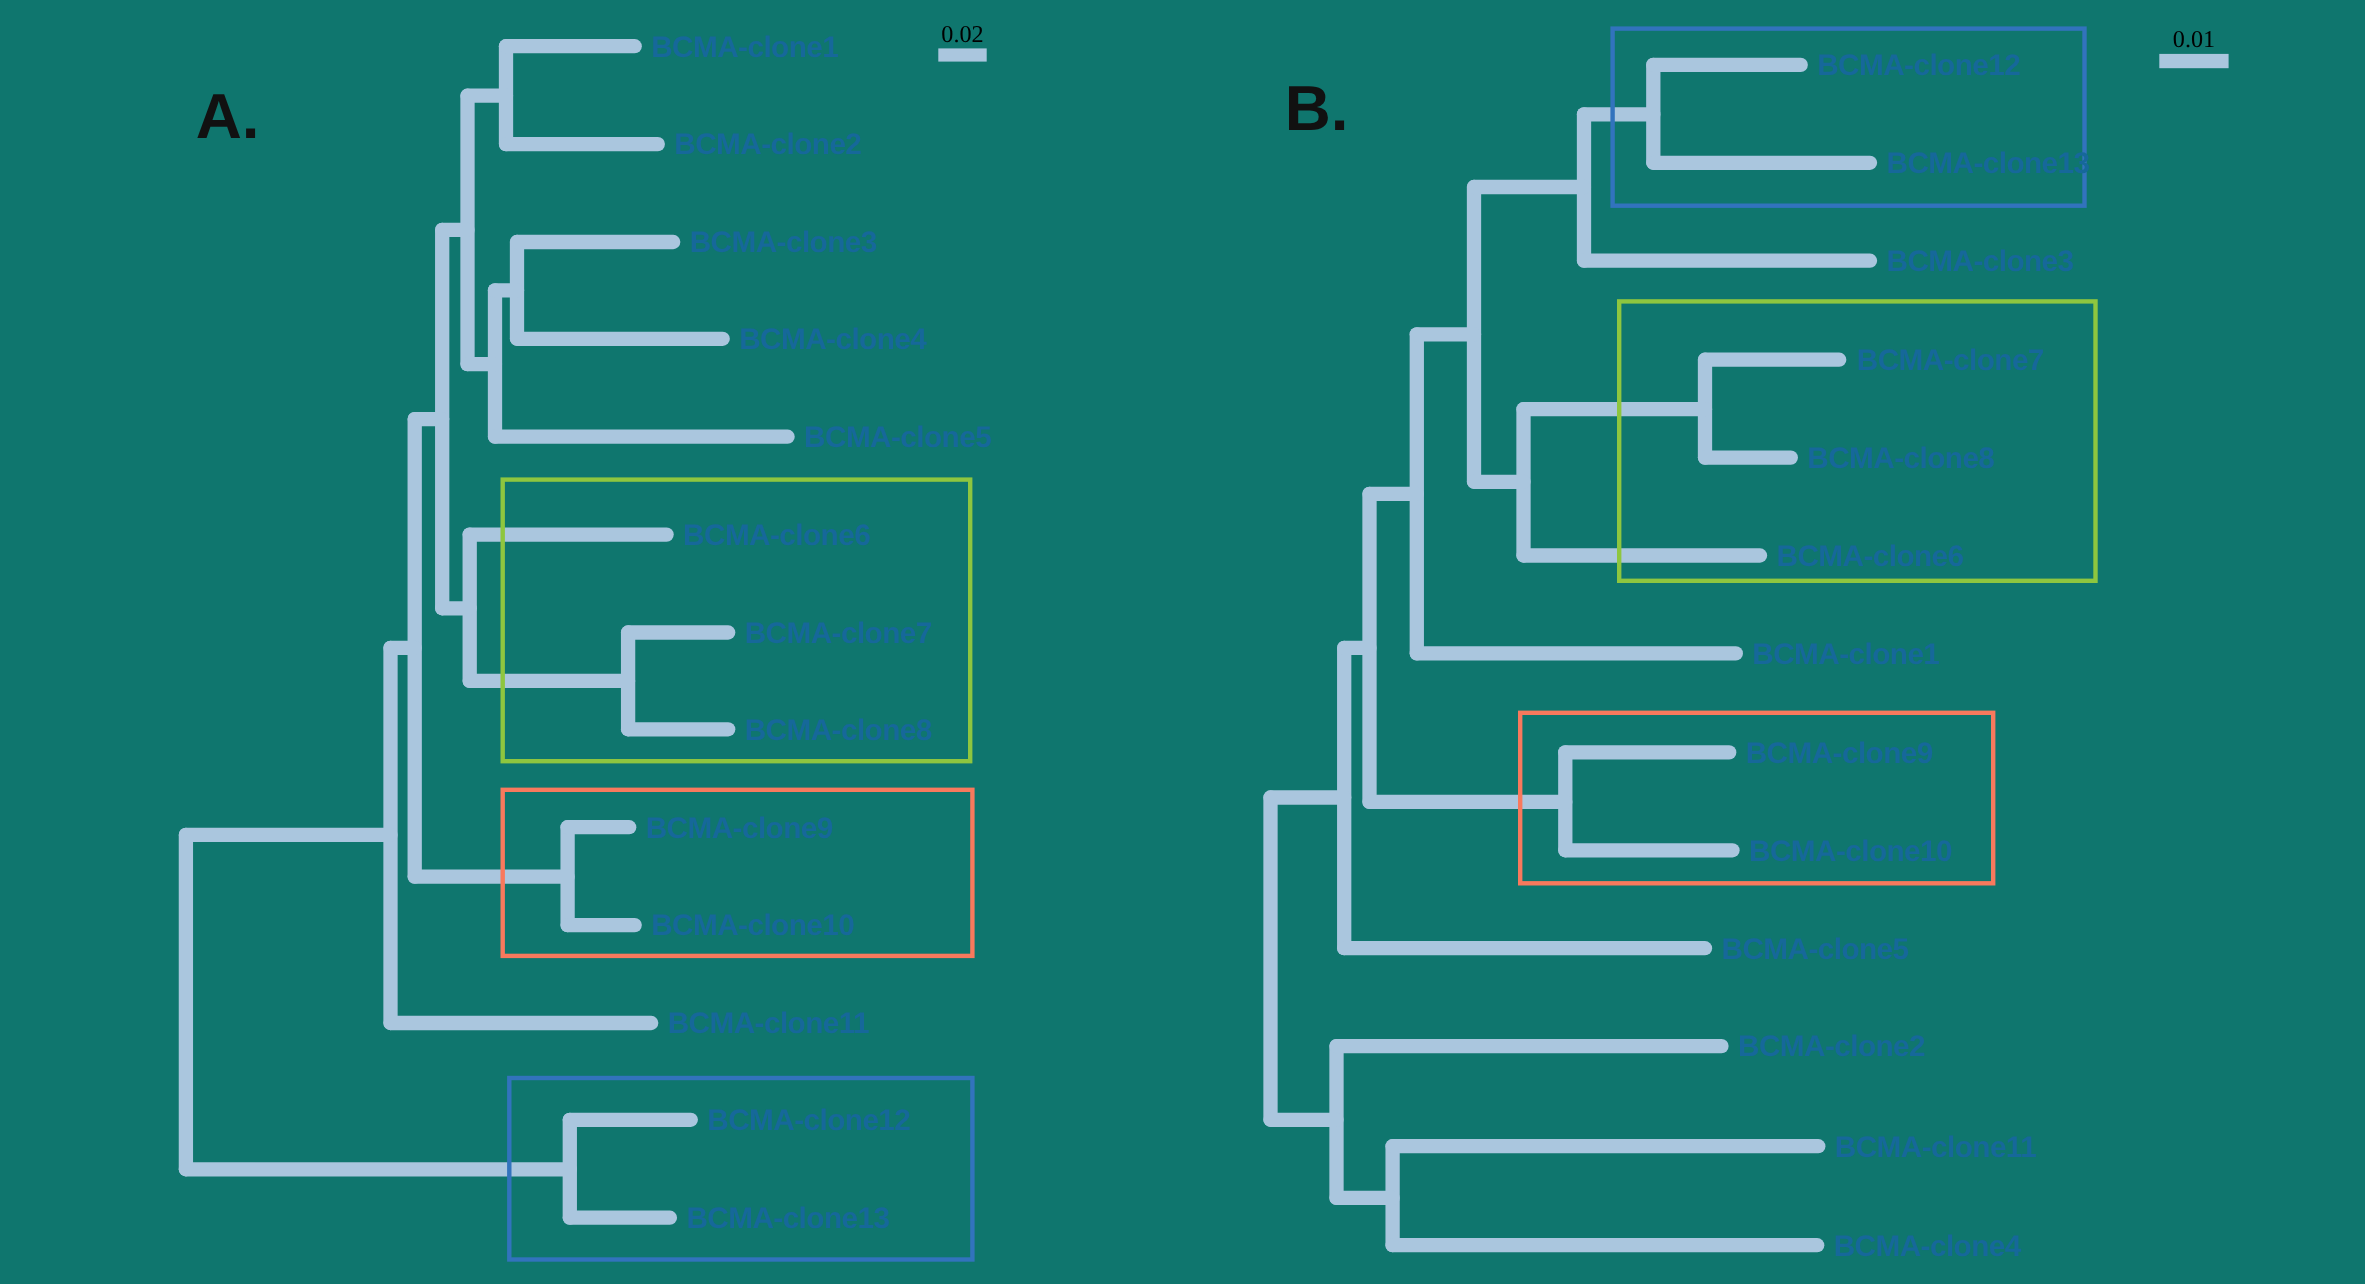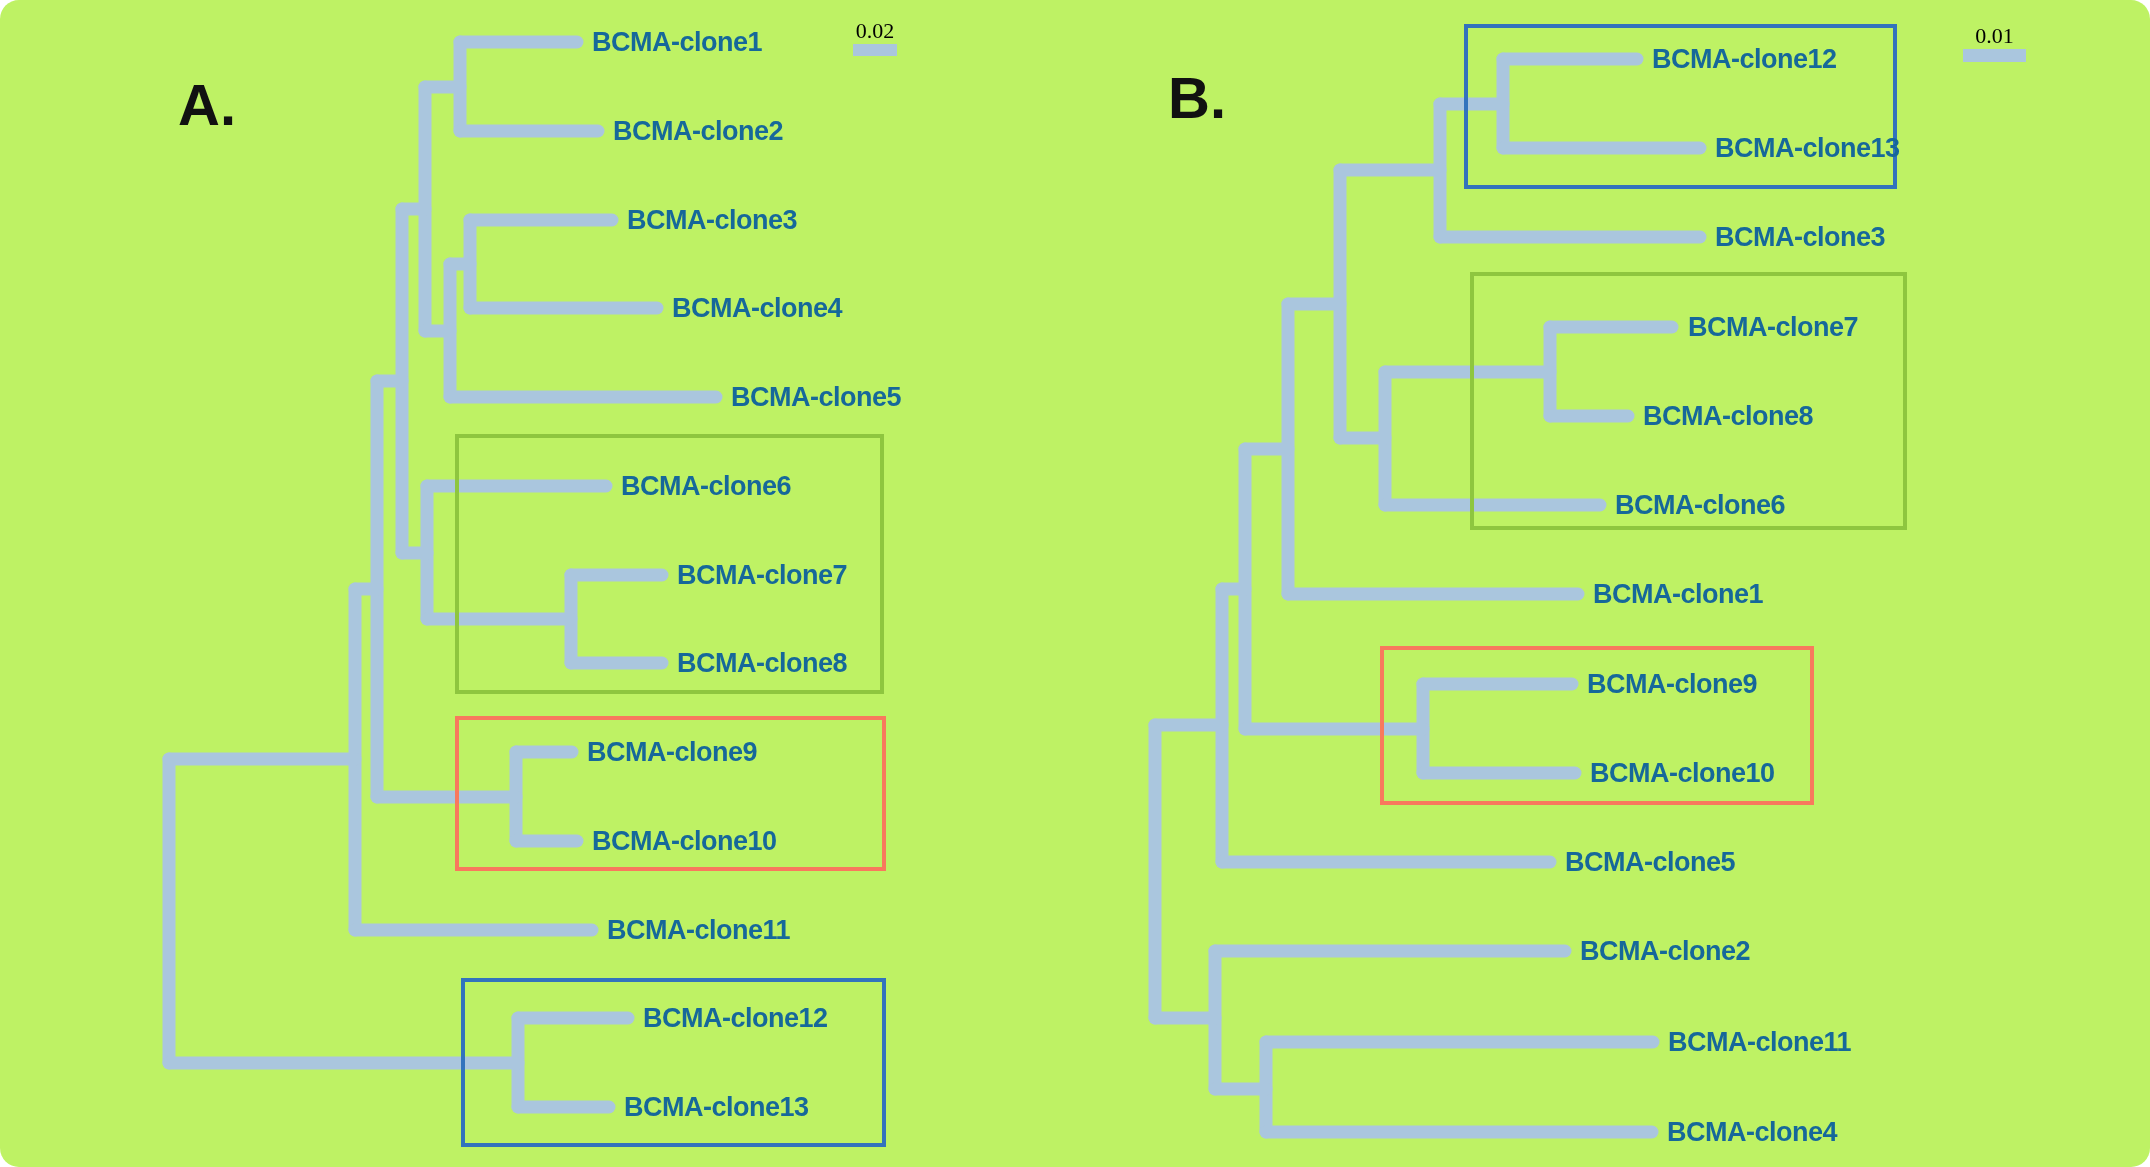--- a/index.html
+++ b/index.html
@@ -1,16 +1,16 @@
 <!DOCTYPE html>
 <html><head>
 <meta charset="utf-8">
 <style>
   html,body{margin:0;padding:0;background:#ffffff;}
-  .stage{position:relative;width:2150px;height:1167px;background:#bef264;overflow:hidden;border-radius:19px;}
+  .stage{position:relative;width:2150px;height:1167px;background:#0f766e;overflow:hidden;}
   svg{position:absolute;left:0;top:0;}
   .tip-label{font-family:"Liberation Sans",sans-serif;font-weight:bold;font-size:27px;letter-spacing:-0.5px;}
   .panel-label{font-family:"Liberation Sans",sans-serif;font-weight:bold;font-size:58px;}
   .scale-num{font-family:"Liberation Serif",serif;font-size:22px;text-anchor:middle;}
 </style>
 </head>
 <body>
 
 <div class="stage">
   <svg id="tree-svg" width="2150" height="1167" viewBox="0 0 2150 1167" xmlns="http://www.w3.org/2000/svg">

